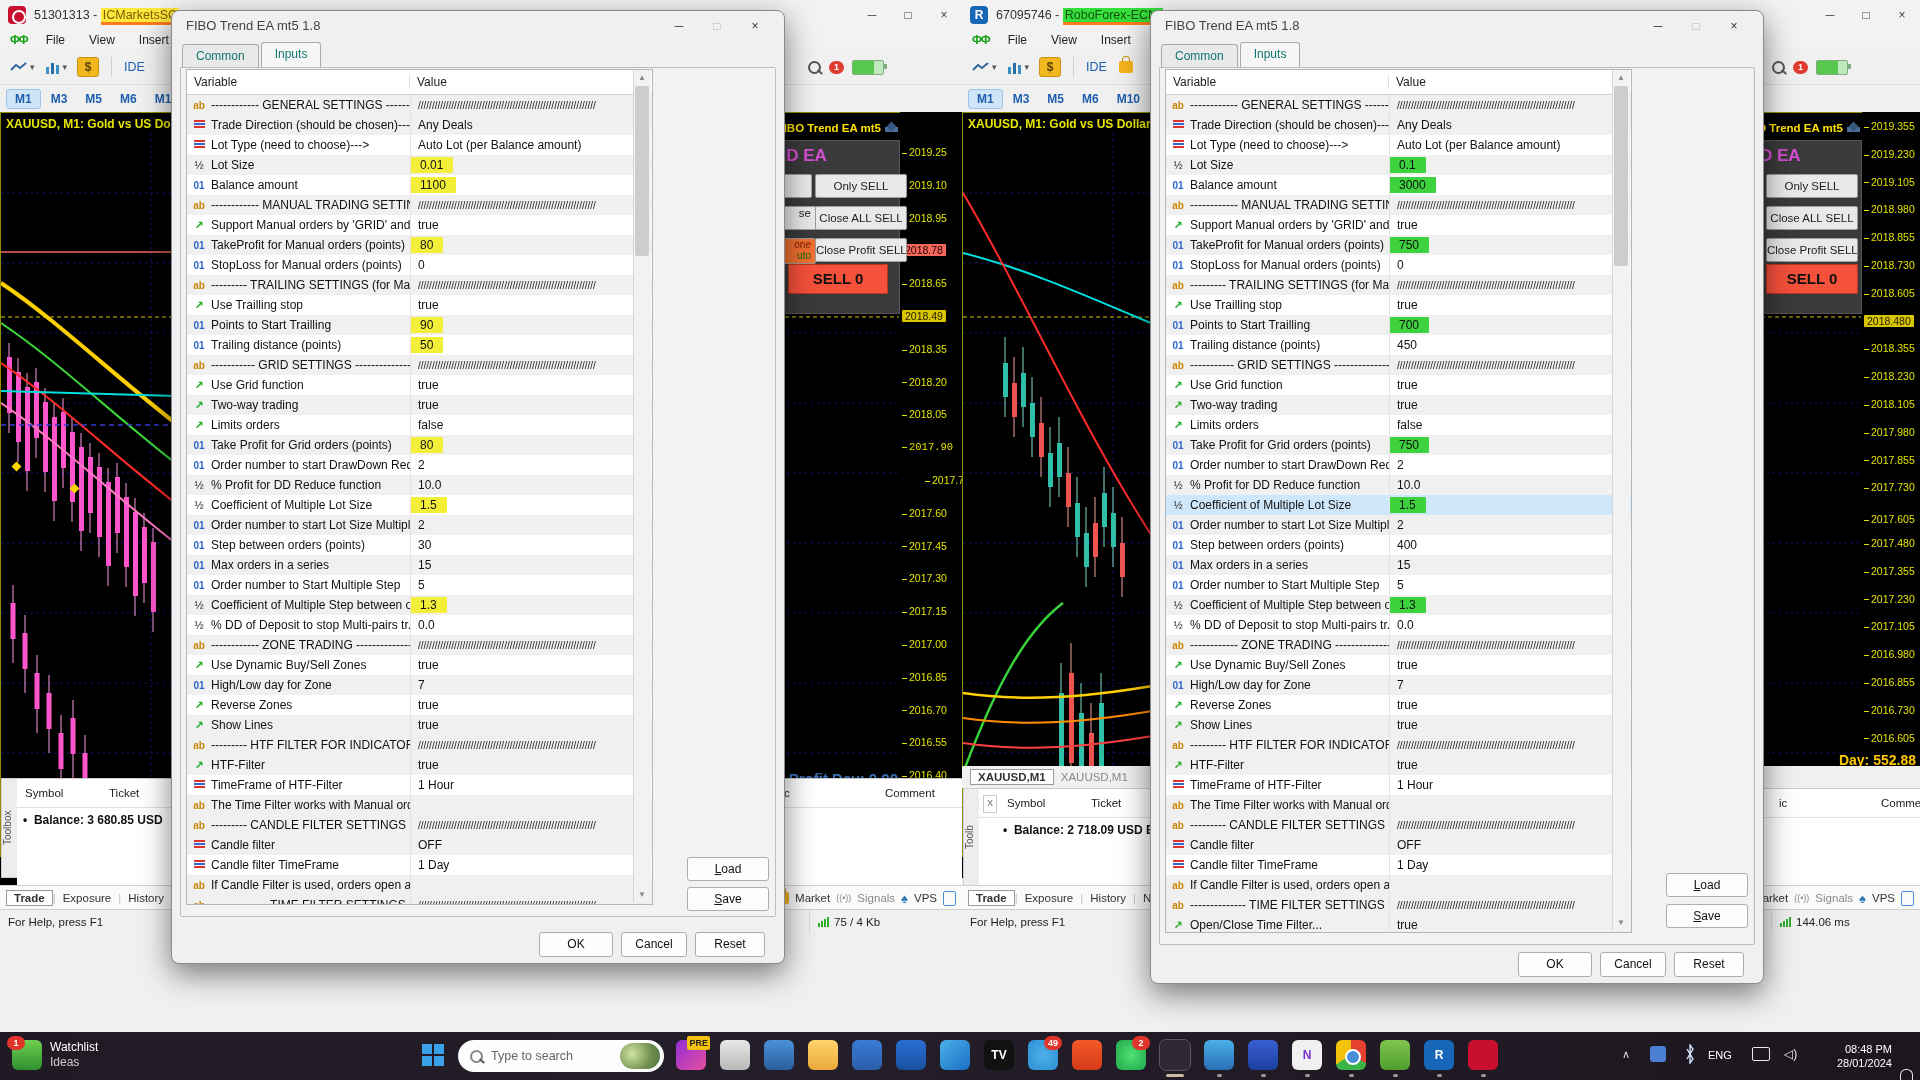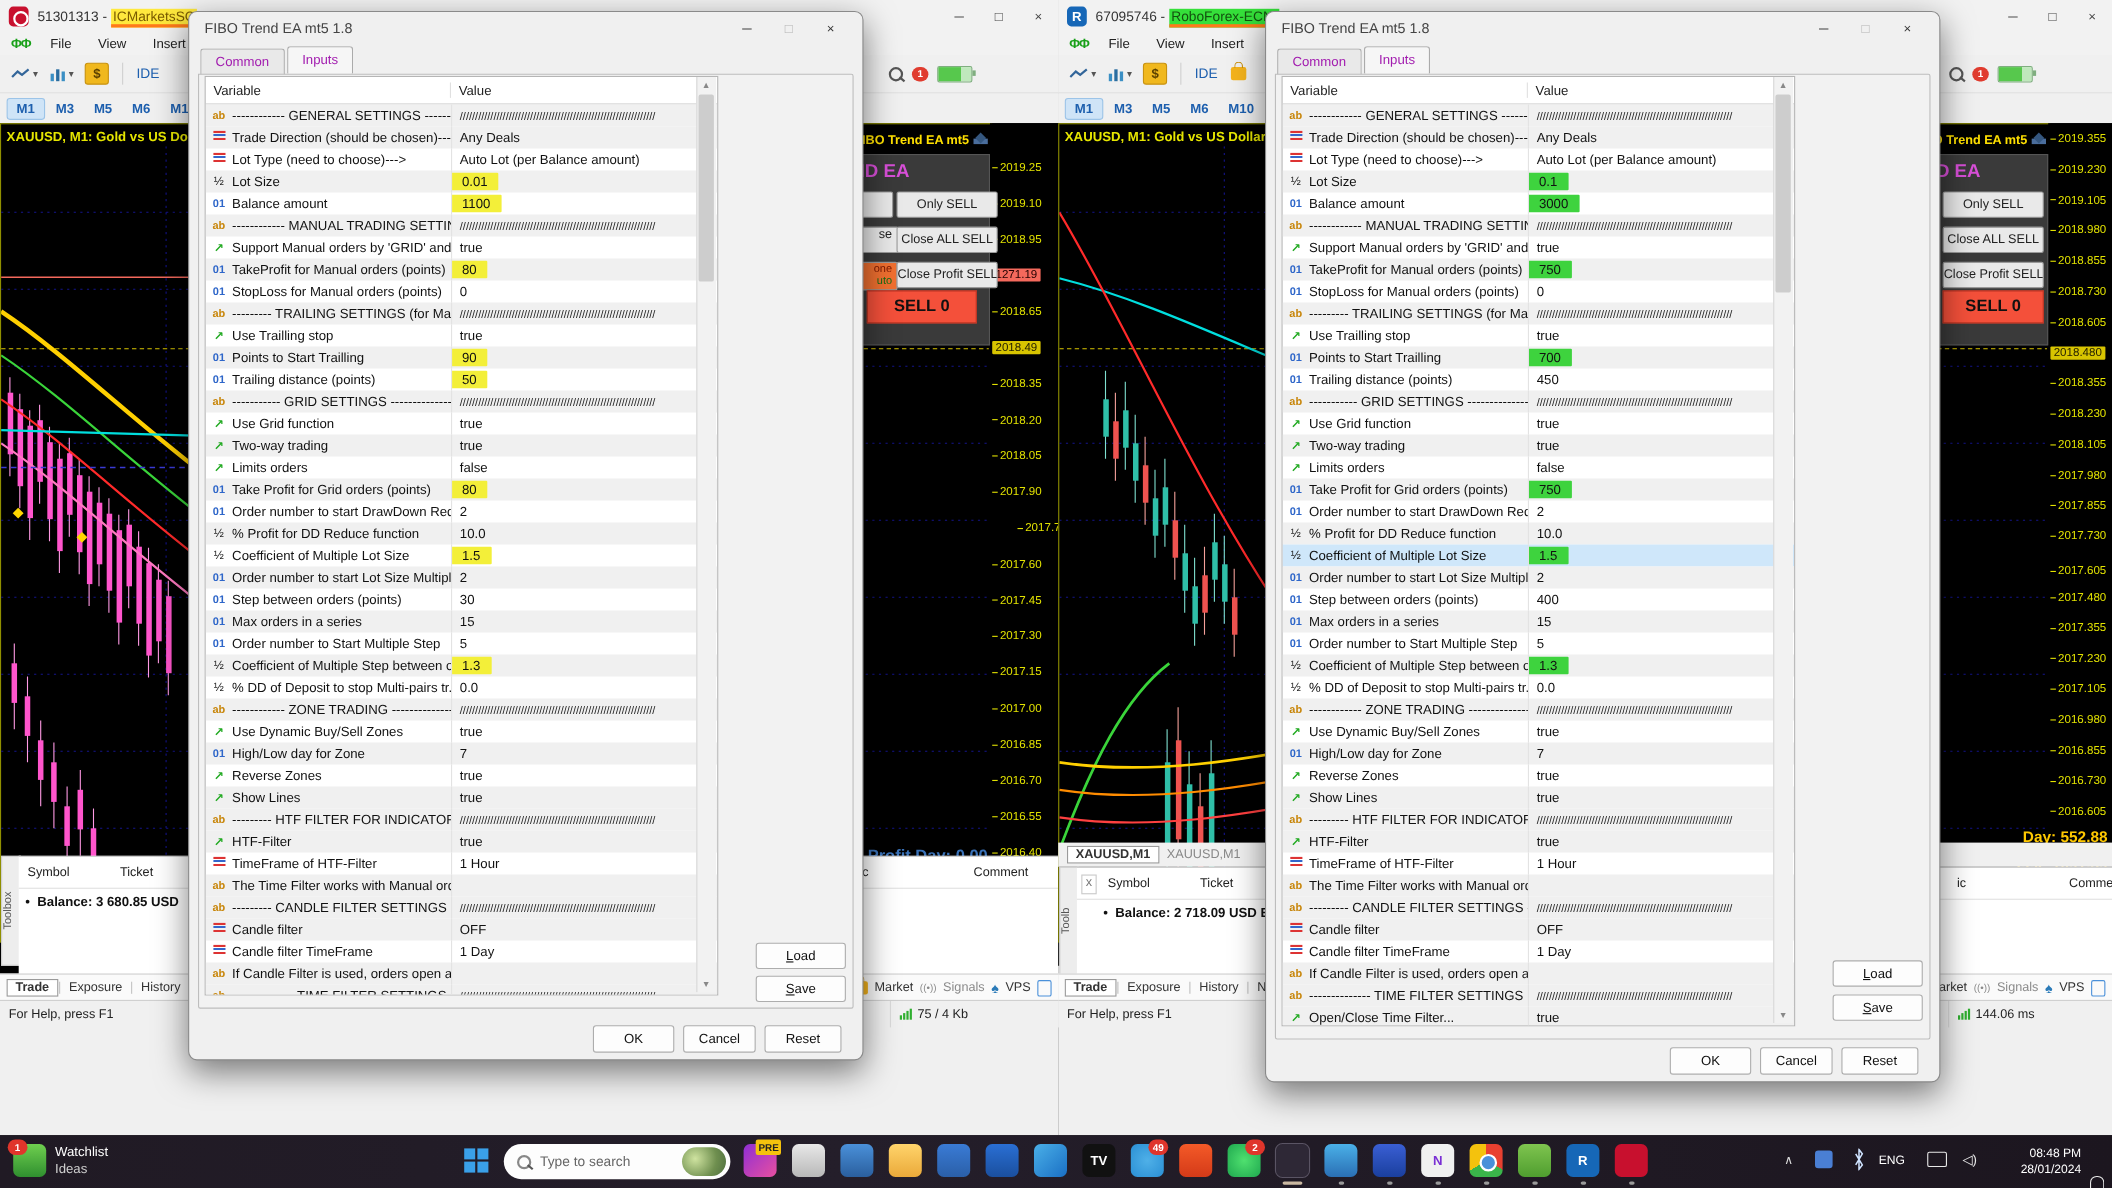--- a/index.html
+++ b/index.html
@@ -91,21 +91,21 @@
   .bars{display:inline-flex;align-items:flex-end;gap:1px;margin-right:5px;}
   .bars i{width:2px;background:#2fae2f;display:block;}
   
   .dlg{position:absolute;background:#f0f0f0;border:1px solid #8a8a8a;border-radius:8px;
        box-shadow:0 10px 30px rgba(0,0,0,.5);z-index:10;}
   .dlg .dtitle{position:absolute;left:14px;top:7px;font-size:13px;color:#444;}
   .dlg .dctl{position:absolute;right:10px;top:0;display:flex;}
   .dlg .dctl span{width:38px;text-align:center;line-height:30px;font-size:12px;color:#333;}
   .dlg .dctl span.dis{color:#b5b5b5;}
   .dtabs{position:absolute;left:10px;top:33px;display:flex;font-size:12px;}
-  .dtab{padding:4px 13px;border:1px solid #ababab;border-bottom:none;background:#e9e9e9;color:#a21caf;border-radius:3px 3px 0 0;margin-right:2px;}
+  .dtab{padding:4px 13px;border:1px solid #ababab;border-bottom:none;background:#e9e9e9;color:#0f766e;border-radius:3px 3px 0 0;margin-right:2px;}
   .dtab.active{background:#f6f6f6;position:relative;top:-2px;padding-bottom:6px;}
   .dpage{position:absolute;left:8px;right:8px;border:1px solid #bdbdbd;background:#f2f2f2;border-radius:0 2px 2px 2px;}
   .dtbl{position:absolute;background:#fff;border:1px solid #b5b5b5;overflow:hidden;}
   .dthead{height:24px;border-bottom:1px solid #d0d0d0;font-size:12px;color:#222;display:flex;align-items:center;}
   .dthead .h1{width:223px;padding-left:7px;border-right:1px solid #e0e0e0;box-sizing:border-box;}
   .dthead .h2{padding-left:7px;}
   .trow{height:20px;display:flex;align-items:center;font-size:12px;color:#111;}
   .trow.grey{background:#f0f0f0;}
   .trow.sel{background:#cfe7fa;}
   .c-ic{width:24px;flex:0 0 24px;text-align:center;font-size:10px;}
@@ -276,27 +276,27 @@
           <path d="M0,270 C60,310 120,370 200,430 300,490 360,520 420,550" fill="none" stroke="#ff7ac0" stroke-width="2"></path>
           <path d="M0,258 C120,262 260,266 420,270" fill="none" stroke="#00dede" stroke-width="2"></path>
           <line x1="0" y1="292" x2="420" y2="292" stroke="#3a3ad4" stroke-dasharray="5 4" stroke-width="1.5"></line>
           <rect x="12" y="330" width="7" height="7" fill="#ffd700" transform="rotate(45 15.5 333.5)"></rect>
           <rect x="70" y="352" width="7" height="7" fill="#ffd700" transform="rotate(45 73.5 355.5)"></rect>
         </svg>
       <div class="pricescale" id="l-scale" style="left:900px;top:0;width:62px;height:778px;">
           <div class="tick" style="top: 34px; left: 2px;"><i></i>2019.25</div>
           <div class="tick" style="top: 66.8px; left: 2px;"><i></i>2019.10</div>
           <div class="tick" style="top: 99.6px; left: 2px;"><i></i>2018.95</div>
-          <div class="tick r" style="top: 132.4px; left: 2px;">1271.19</div>
+          <div class="tick r" style="top: 132.4px; left: 2px;">2018.78</div>
           <div class="tick" style="top: 165.2px; left: 2px;"><i></i>2018.65</div>
           <div class="tick y" style="top: 198px; left: 2px;">2018.49</div>
           <div class="tick" style="top: 230.8px; left: 2px;"><i></i>2018.35</div>
           <div class="tick" style="top: 263.6px; left: 2px;"><i></i>2018.20</div>
           <div class="tick" style="top: 296.4px; left: 2px;"><i></i>2018.05</div>
-          <div class="tick" style="top: 329.2px; left: 2px;"><i></i>2017.90</div>
+          <div class="tick" style="top: 329.2px; left: 2px; font-family: Liberation Mono, monospace;"><i></i>2017.90</div>
           <div class="tick" style="top: 362px; left: 2px; margin-left: 23px;"><i></i>2017.75</div>
           <div class="tick" style="top: 394.8px; left: 2px;"><i></i>2017.60</div>
           <div class="tick" style="top: 427.6px; left: 2px;"><i></i>2017.45</div>
           <div class="tick" style="top: 460.4px; left: 2px;"><i></i>2017.30</div>
           <div class="tick" style="top: 493.2px; left: 2px;"><i></i>2017.15</div>
           <div class="tick" style="top: 526px; left: 2px;"><i></i>2017.00</div>
           <div class="tick" style="top: 558.8px; left: 2px;"><i></i>2016.85</div>
           <div class="tick" style="top: 591.6px; left: 2px;"><i></i>2016.70</div>
           <div class="tick" style="top: 624.4px; left: 2px;"><i></i>2016.55</div>
           <div class="tick" style="top: 657.2px; left: 2px;"><i></i>2016.40</div>

